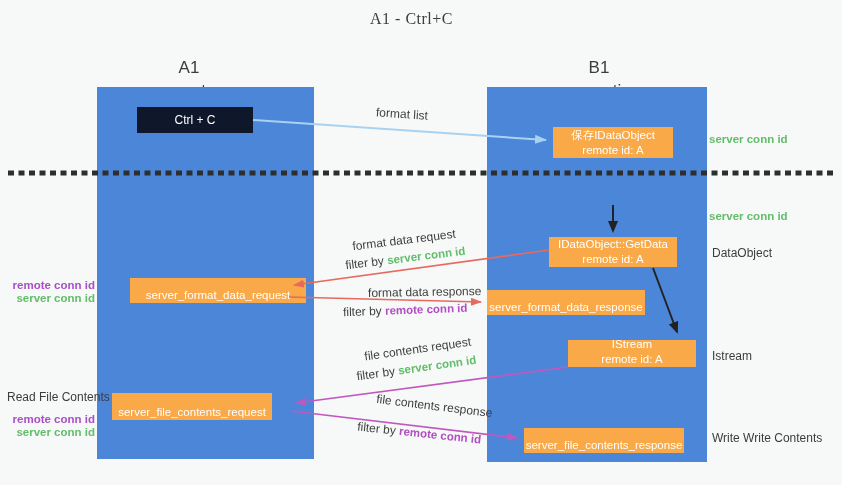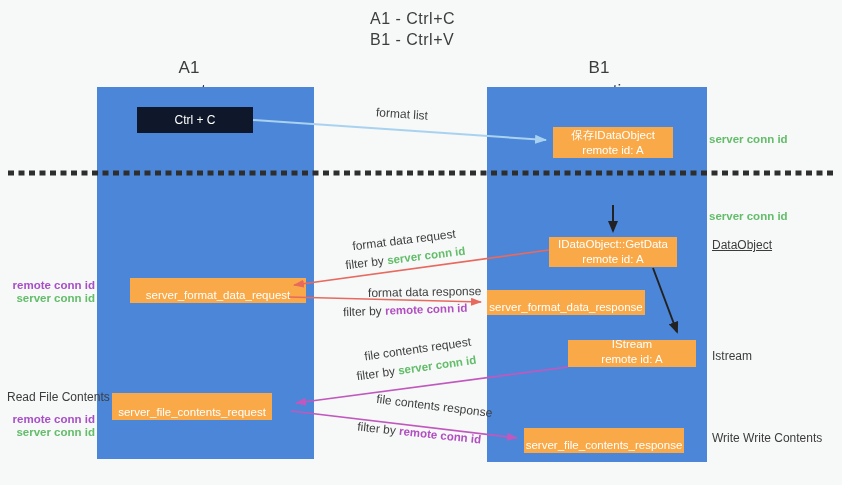--- a/index.html
+++ b/index.html
@@ -4,38 +4,37 @@
 <style>
   html,body{margin:0;padding:0;}
   .canvas{position:relative;width:842px;height:485px;background:#f7f8f8;
     font-family:"Liberation Sans",sans-serif;overflow:hidden;}
   .lane{position:absolute;background:#4c86d8;}
   .box{position:absolute;display:flex;flex-direction:column;align-items:center;
     justify-content:center;color:#fff;text-align:center;box-sizing:border-box;}
   .box.green{background:#0f172a;font-size:12px;}
   .box.orange{background:#f9a947;font-size:11.5px;line-height:1.3;justify-content:flex-end;}
   .hdr{position:absolute;text-align:center;font-size:17px;color:#3c3c3c;line-height:1.35;}
-  .title{position:absolute;font-size:16px;color:#3d3d3d;line-height:21px;letter-spacing:0.5px;}
+  .title{position:absolute;font-size:16px;color:#3d3d3d;line-height:21px;letter-spacing:0.5px;font-family:Liberation Serif, serif;}
   .flow{position:absolute;font-size:12px;color:#3f3f3f;white-space:nowrap;}
   .side{position:absolute;font-size:12px;color:#3c3c3c;white-space:nowrap;}
   .conn{font-weight:bold;font-size:11.5px;}
   .green-t{color:#63bd6a;font-weight:bold;}
   .purple-t{color:#a84fc7;font-weight:bold;}
   .magenta-t{color:#b14fc1;font-weight:bold;}
   .r{text-align:right;}
   svg.overlay{position:absolute;left:0;top:0;pointer-events:none;}
 </style>
 </head>
 <body>
 
 <div class="canvas">
 
   <div class="title" style="left:370px;top:8px;">
     <div>A1 - Ctrl+C</div>
-    <div>B1 - Ctrl+V</div>
   </div>
 
   <div class="hdr" style="left:139px;top:57px;width:100px;">
     <div>A1</div>
     <div>remote</div>
   </div>
   <div class="hdr" style="left:547px;top:57px;width:104px;">
     <div>B1</div>
     <div>connection</div>
   </div>
@@ -74,21 +73,21 @@
   <div class="box orange" style="left:112px;top:393px;width:160px;height:27px;">
     <span>server_file_contents_request</span>
   </div>
 
   <div class="box orange" style="left:524px;top:428px;width:160px;height:25px;">
     <span>server_file_contents_response</span>
   </div>
 
   <div class="side conn green-t" style="left:709px;top:133px;">server conn id</div>
   <div class="side conn green-t" style="left:709px;top:210px;">server conn id</div>
-  <div class="side" style="left:712px;top:238px;text-decoration:underline;">DataObject</div>
+  <div class="side" style="left:712px;top:246px;">DataObject</div>
   <div class="side" style="left:712px;top:349px;">Istream</div>
   <div class="side" style="left:712px;top:431px;">Write Write Contents</div>
 
   <div class="side conn purple-t r" style="left:0px;top:279px;width:95px;">remote conn id</div>
   <div class="side conn green-t r" style="left:0px;top:292px;width:95px;">server conn id</div>
   <div class="side" style="left:7px;top:390px;">Read File Contents</div>
   <div class="side conn purple-t r" style="left:0px;top:413px;width:95px;">remote conn id</div>
   <div class="side conn green-t r" style="left:0px;top:426px;width:95px;">server conn id</div>
 
   <div class="flow" style="left:376px;top:107px;transform:rotate(4deg);">format list</div>

